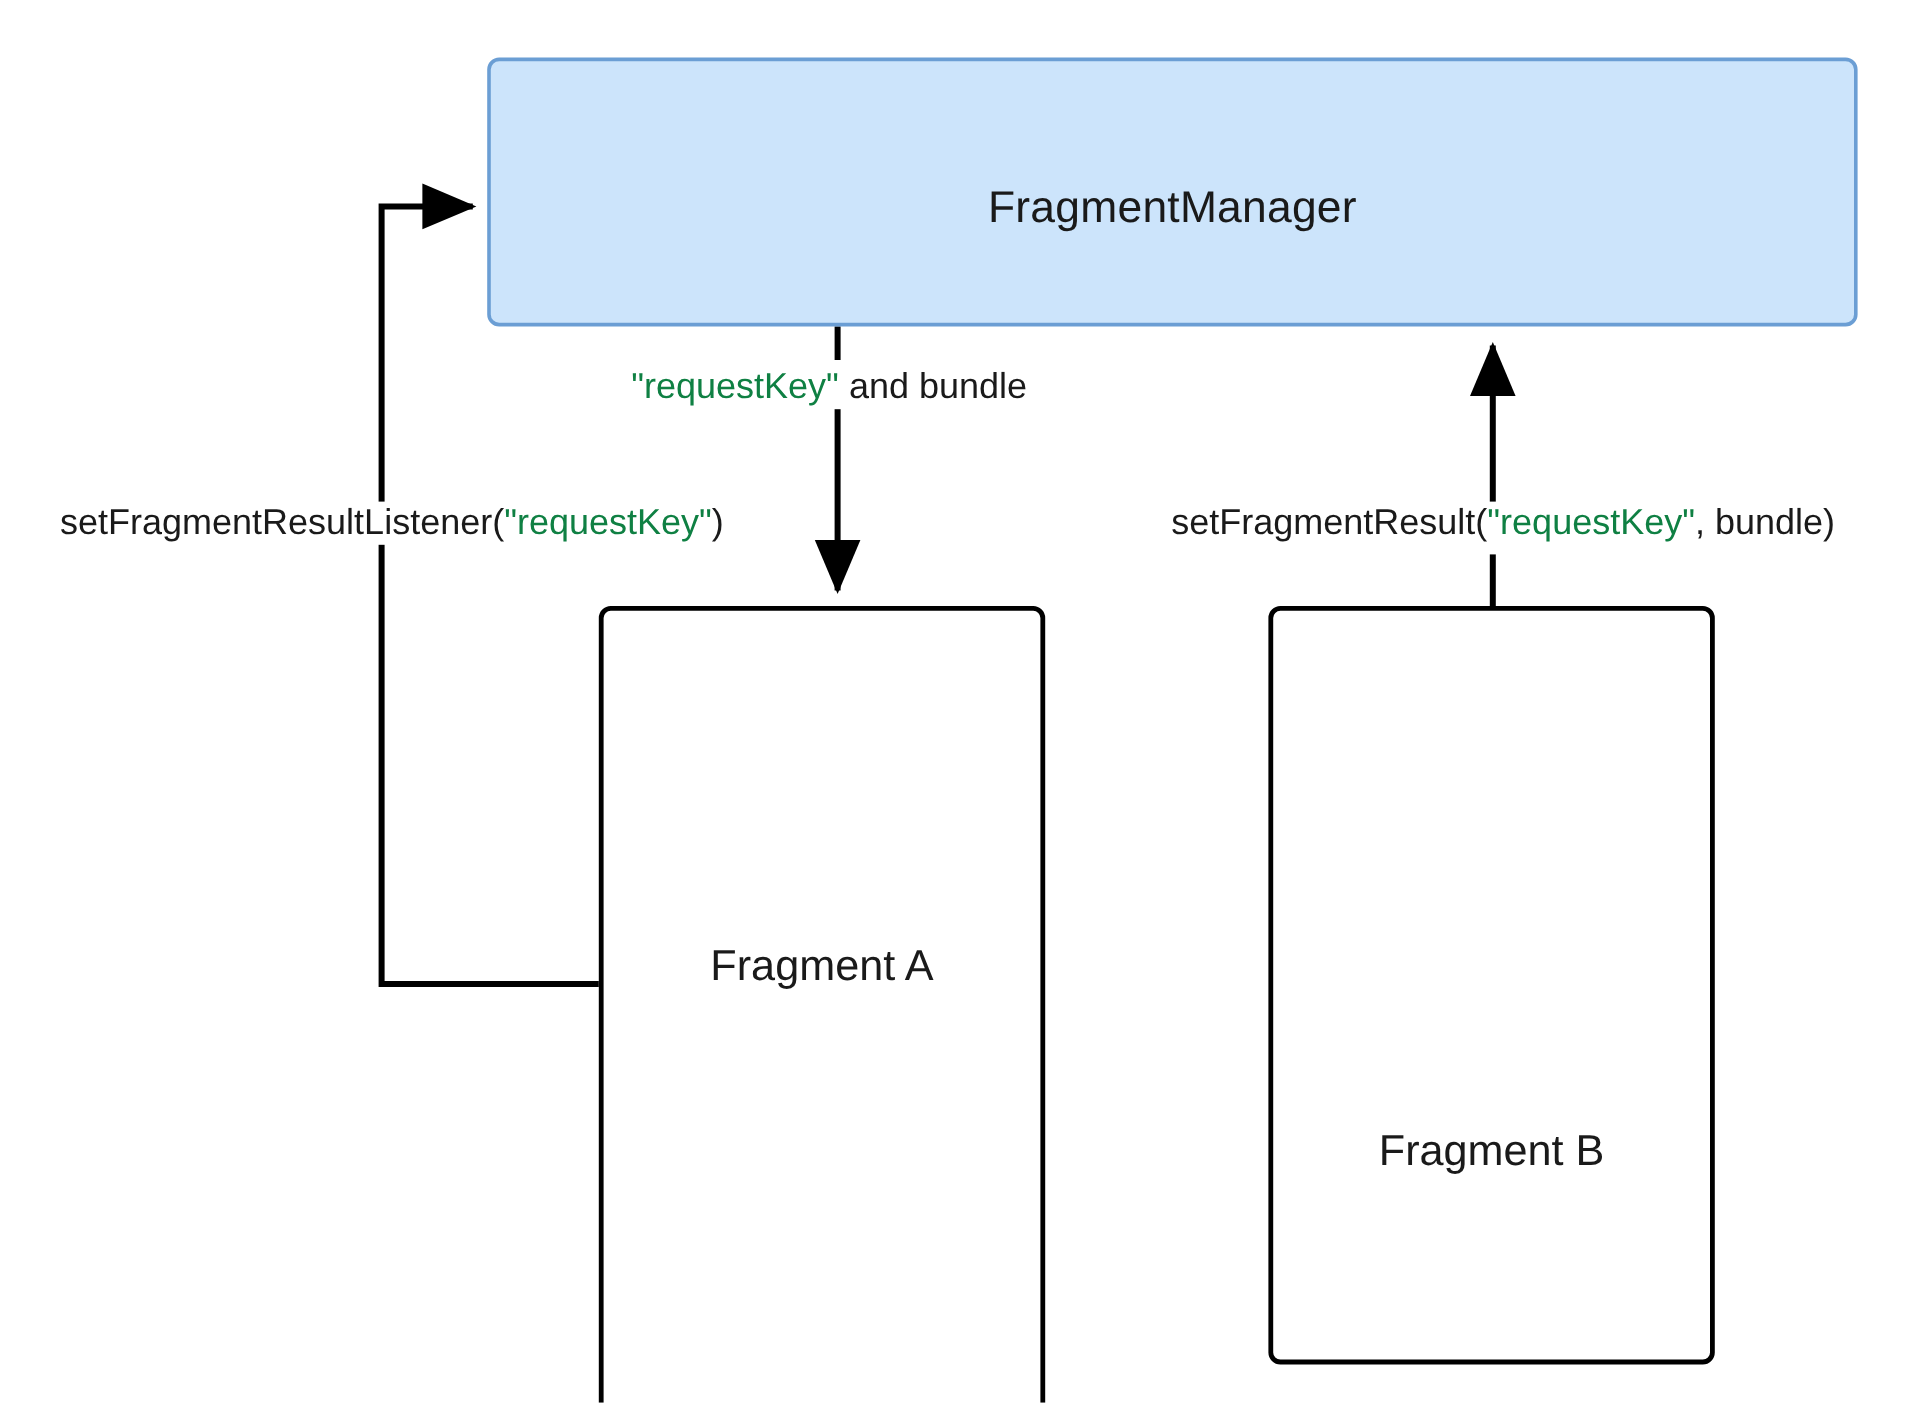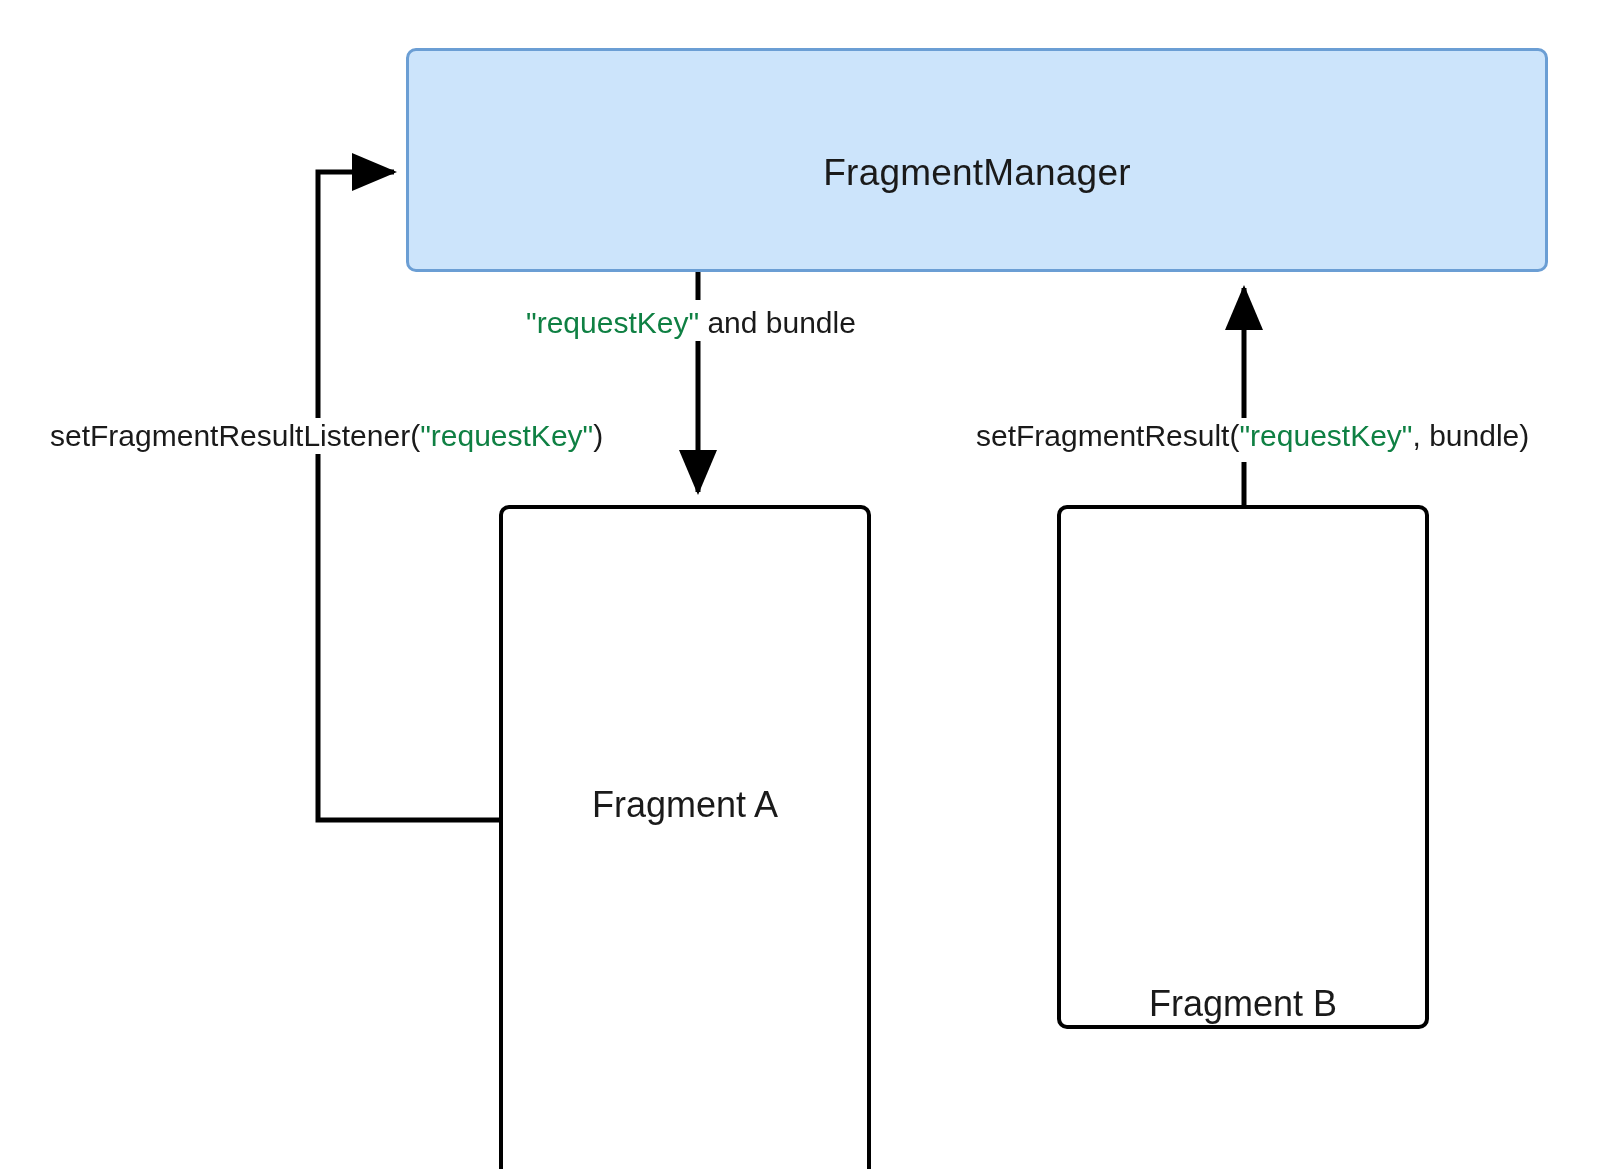--- a/index.html
+++ b/index.html
@@ -61,25 +61,25 @@
     height: 752px;
     background: #ffffff;
     border: 4px solid #000000;
     border-radius: 10px;
     align-items: flex-start;
   }
   #fragment-b {
     left: 1057px;
     top: 505px;
     width: 372px;
-    height: 524px;
+    height: 632px;
     background: #ffffff;
     border: 4px solid #000000;
     border-radius: 10px;
-    align-items: flex-end;
+    align-items: center;
   }
   #fragment-a .node-label,
   #fragment-b .node-label {
     font-size: 36px;
     margin-top: 275px;
     width: 100%;
   }
   
   .edge-label {
     position: absolute;

